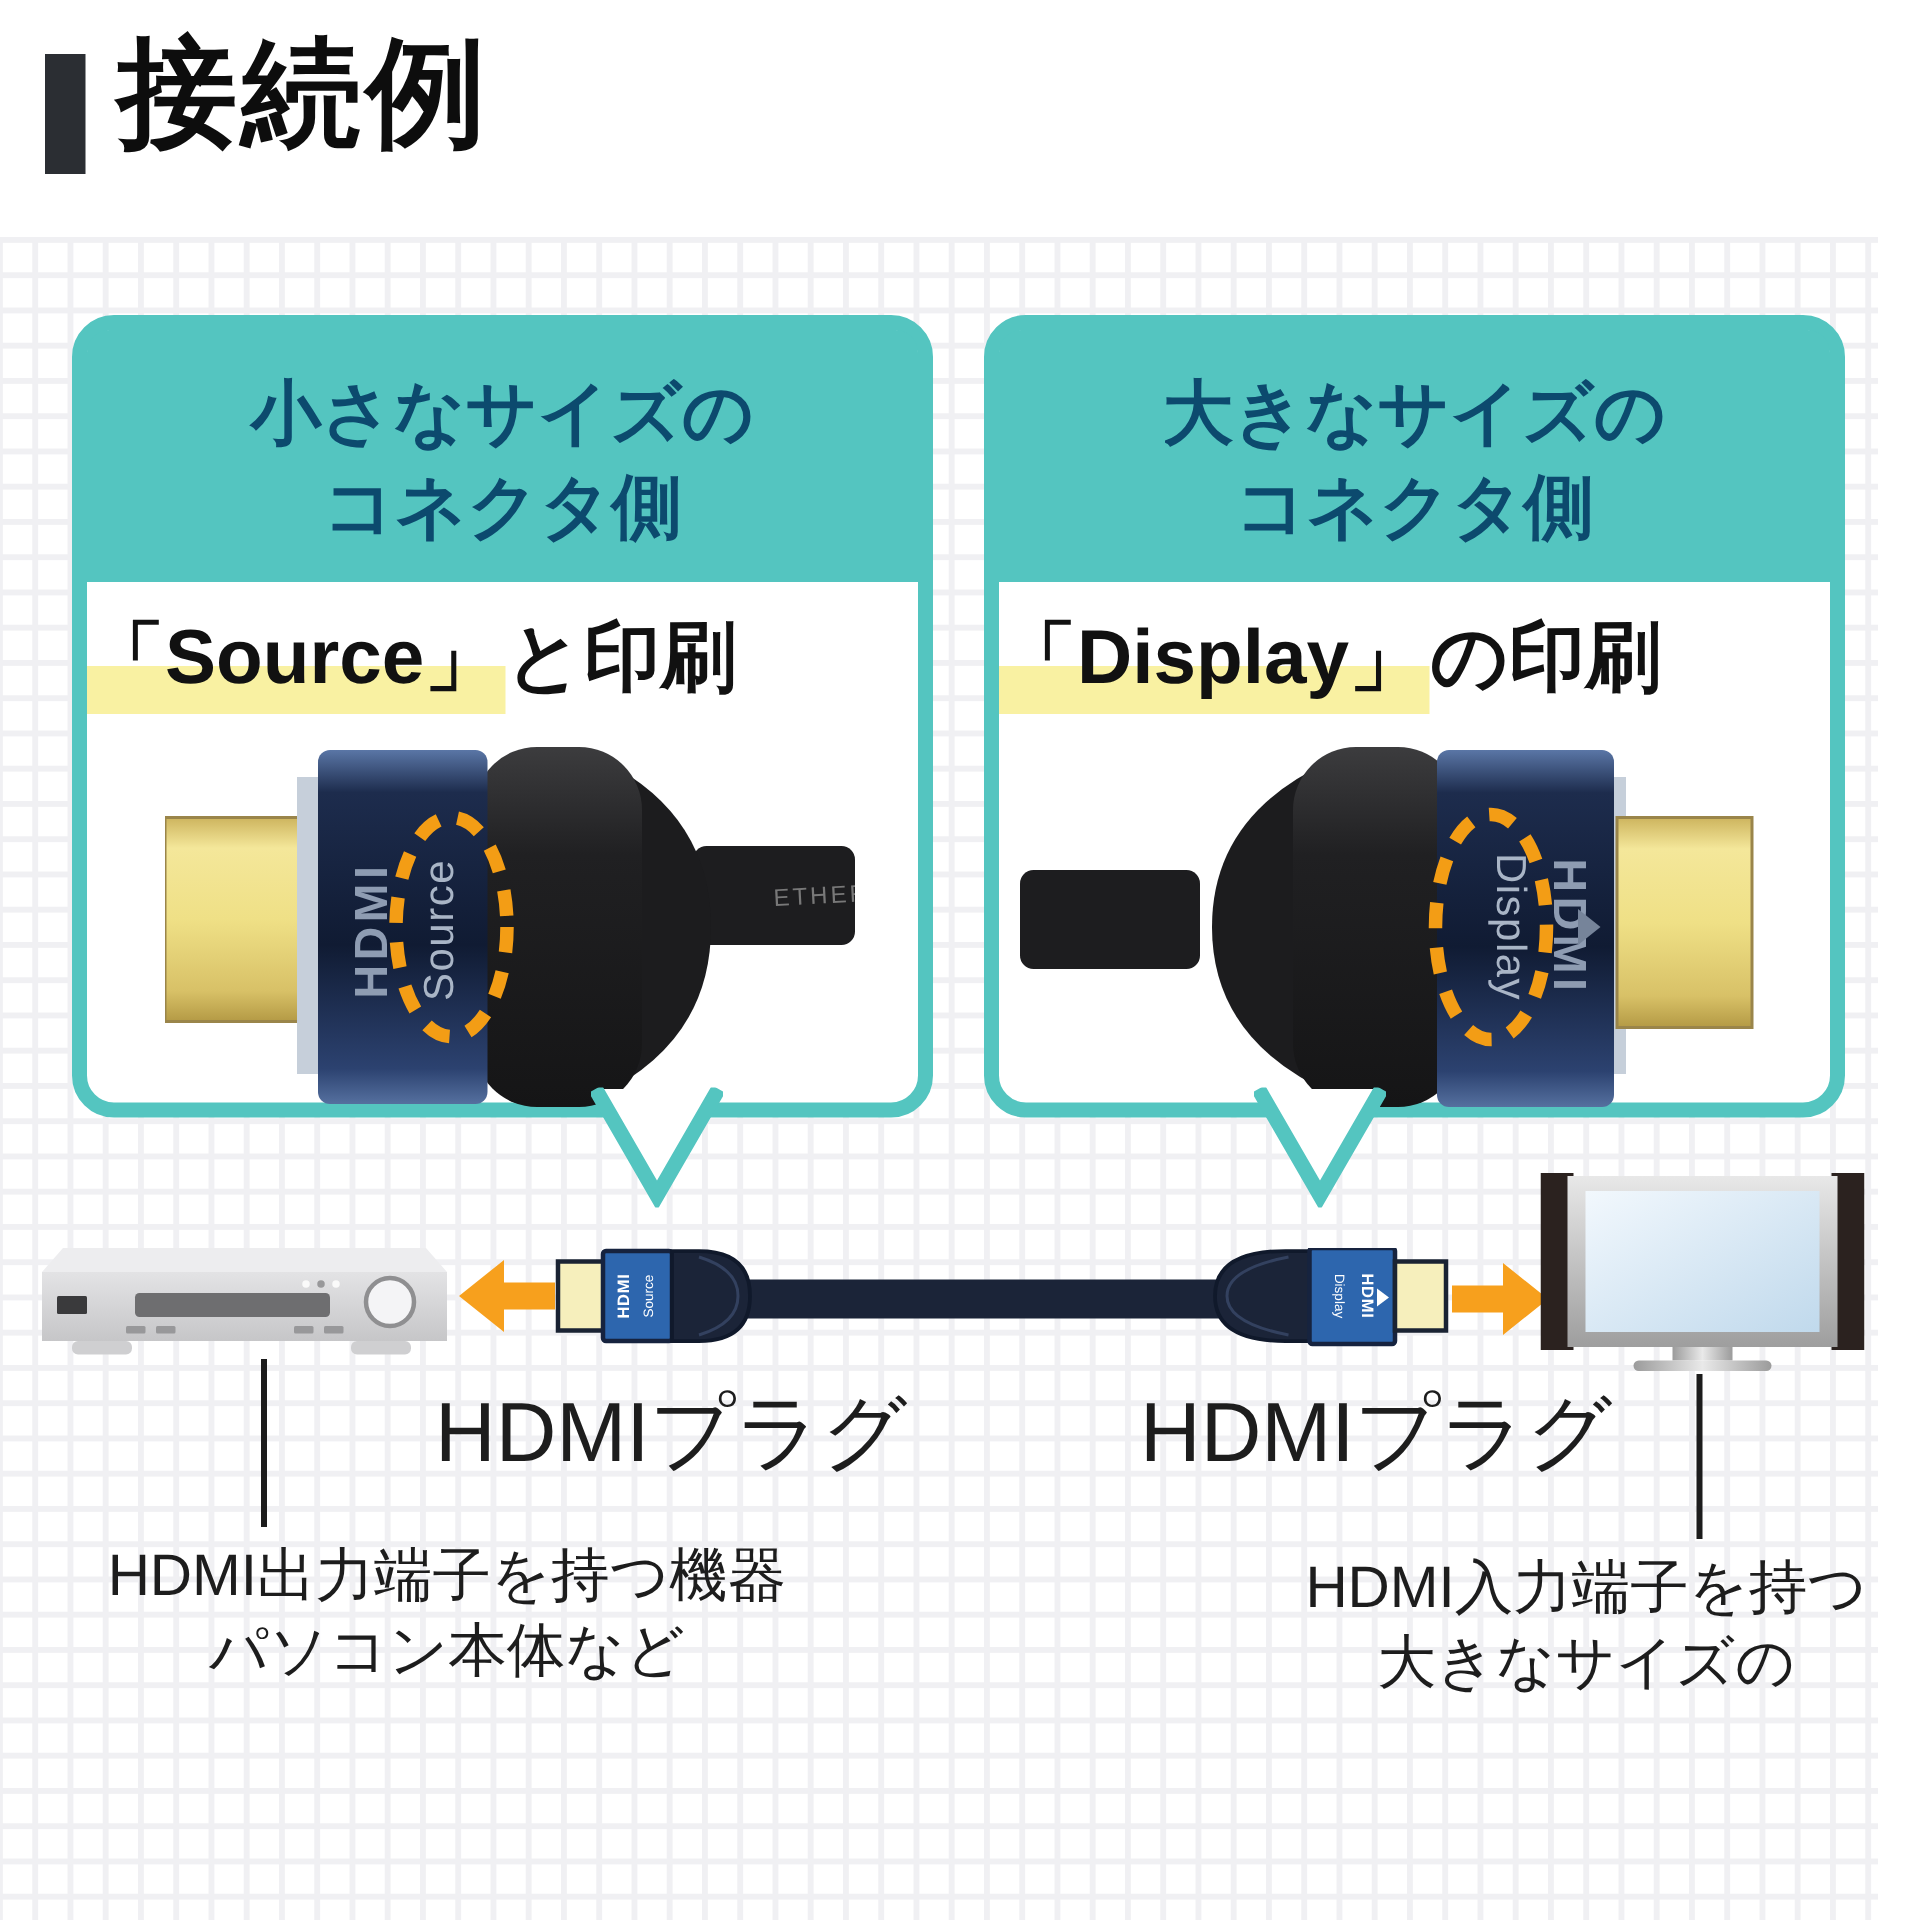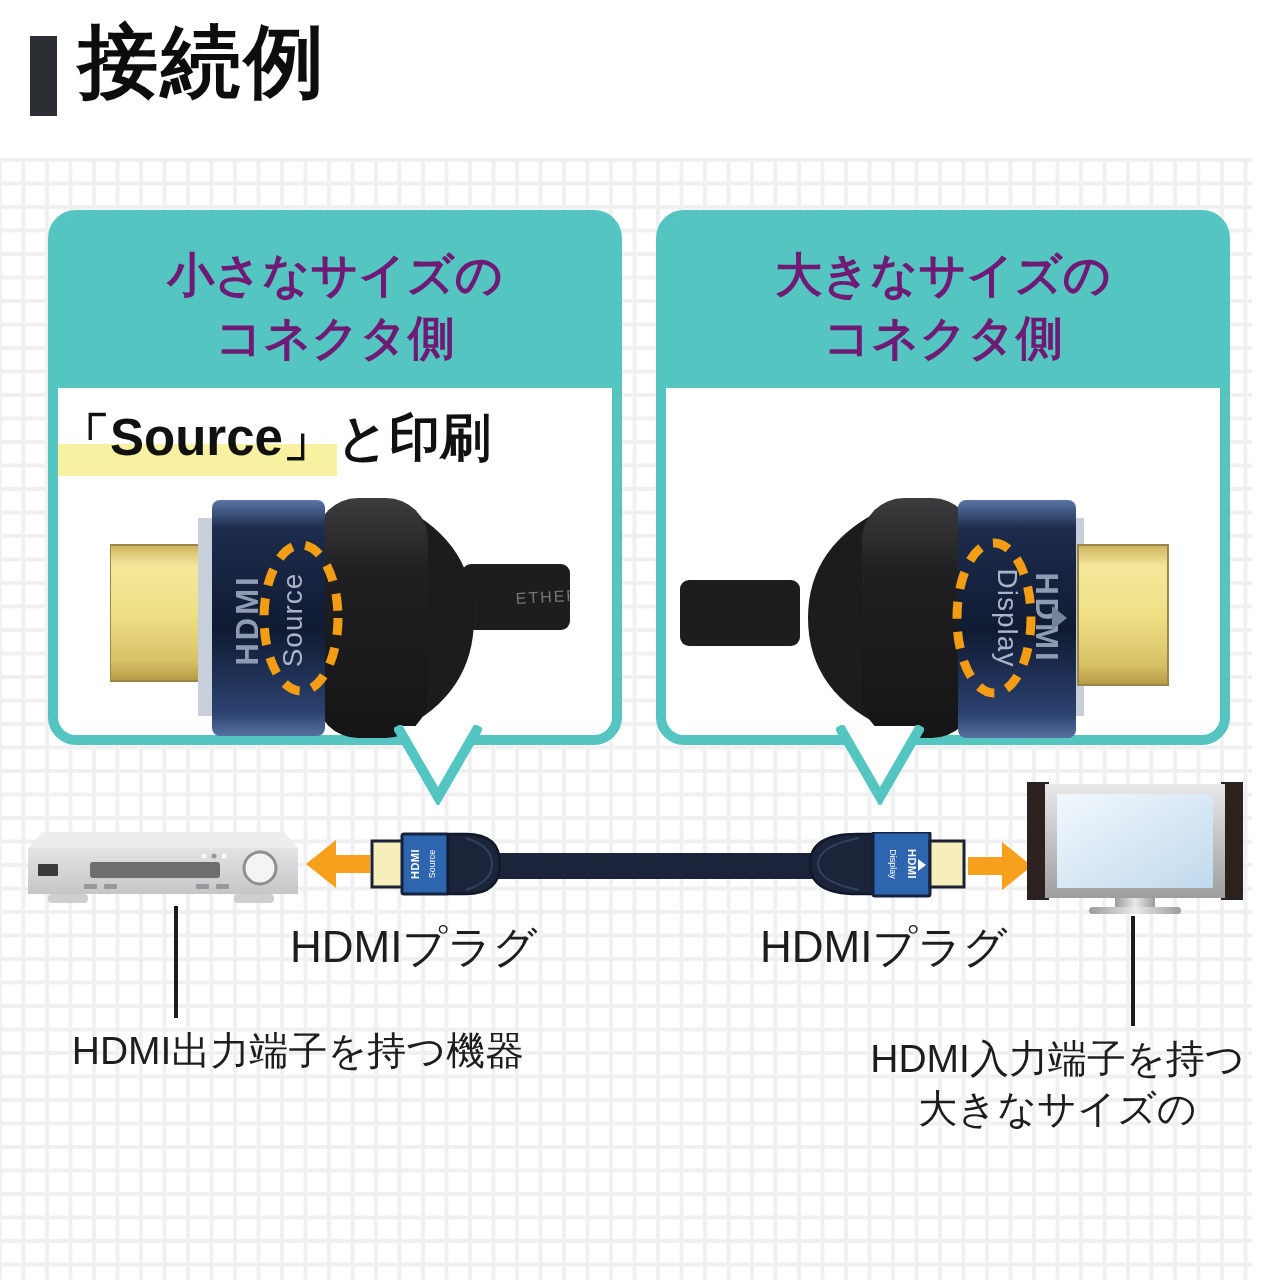--- a/index.html
+++ b/index.html
@@ -22,21 +22,21 @@
     color:#0d0d0d;letter-spacing:3px;line-height:1.1;
   }
   
   .callout{
     position:absolute;top:210px;width:574px;height:535px;background:#fff;
     border:10px solid #54c5c0;border-radius:28px;box-sizing:border-box;
   }
   .callout-left{left:48px;}
   .callout-right{left:656px;}
   .callout-head{
-    background:#54c5c0;color:#701a75;text-align:center;font-weight:800;
+    background:#54c5c0;color:#0c4a6e;text-align:center;font-weight:800;
     font-size:47px;line-height:1.34;padding:24px 0 18px;border-radius:15px 15px 0 0;
   }
   .callout-label{
     font-size:51px;font-weight:700;color:#111;margin-top:16px;white-space:nowrap;
   }
   .hl{background:linear-gradient(180deg,rgba(0,0,0,0) 52%,#f9f1a2 52%);padding:0 3px 10px 1px;}
   .photo{position:absolute;}
   .photo-left{left:52px;top:272px;}
   .photo-right{left:14px;top:268px;}
   .tail{position:absolute;width:88px;height:80px;bottom:-70px;}
@@ -46,21 +46,21 @@
   
   .engrave-b{fill:#8e9cb2;font-weight:800;font-size:31px;letter-spacing:3px;text-anchor:middle;}
   .engrave-s{fill:#a9b5c6;font-weight:400;font-size:28px;letter-spacing:1px;text-anchor:middle;}
   .cable-print{fill:#787878;font-size:16px;letter-spacing:2px;}
   .dash-oval{fill:none;stroke:#f39d15;stroke-width:9;stroke-dasharray:17 13;}
   
   .abs{position:absolute;}
   .mini-b{fill:#fff;font-weight:700;font-size:11px;letter-spacing:.5px;text-anchor:middle;}
   .mini-s{fill:#fff;font-weight:400;font-size:9px;text-anchor:middle;}
   .pointer-line{position:absolute;width:4px;background:#1c1c1c;}
-  .plug-label{position:absolute;font-size:44px;color:#1d1d1d;white-space:nowrap;}
+  .plug-label{position:absolute;font-size:56px;color:#1d1d1d;white-space:nowrap;}
   .caption{position:absolute;text-align:center;font-size:39px;color:#1d1d1d;line-height:1.28;white-space:nowrap;}
 </style>
 </head>
 <body>
 
 <div class="canvas">
 
   <div class="grid-bg"></div>
 
   <div class="title-bar"></div>
@@ -111,20 +111,23 @@
 
     <svg class="tail tail-left" viewBox="0 0 88 80">
       <path d="M3,1 L44,72 L85,1"></path>
     </svg>
   </section>
 
   <section class="callout callout-right">
     <div class="callout-head">
       <div>大きなサイズの</div>
       <div>コネクタ側</div>
+    </div>
+    <div class="callout-label">
+      <span class="hl">「Display」</span><span>の印刷</span>
     </div>
 
     <svg class="photo photo-right" width="500" height="255" viewBox="0 0 500 255">
       <defs>
         <linearGradient id="goldR" x1="0" y1="0" x2="0" y2="1">
           <stop offset="0" stop-color="#cdb45e"></stop>
             <stop offset="0.15" stop-color="#f4e79a"></stop>
           <stop offset="0.5" stop-color="#efe086"></stop>
             <stop offset="0.85" stop-color="#d8c167"></stop>
           <stop offset="1" stop-color="#b49a45"></stop>
@@ -234,19 +237,20 @@
   </svg>
 
   <div class="pointer-line" style="left:174px;top:906px;height:112px;"></div>
   <div class="pointer-line" style="left:1131px;top:916px;height:110px;"></div>
 
   <div class="plug-label" style="left:290px;top:918px;">HDMIプラグ</div>
   <div class="plug-label" style="left:760px;top:918px;">HDMIプラグ</div>
 
   <div class="caption" style="left:18px;top:1026px;width:560px;">
     <div>HDMI出力端子を持つ機器</div>
+    <div>パソコン本体など</div>
   </div>
   <div class="caption" style="left:815px;top:1034px;width:485px;">
     <div>HDMI入力端子を持つ</div>
     <div>大きなサイズの</div>
   </div>
 
 </div>
 
 </body></html>

